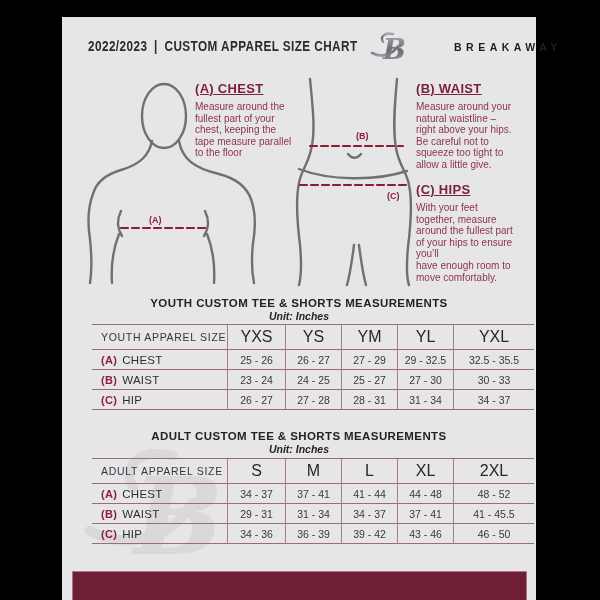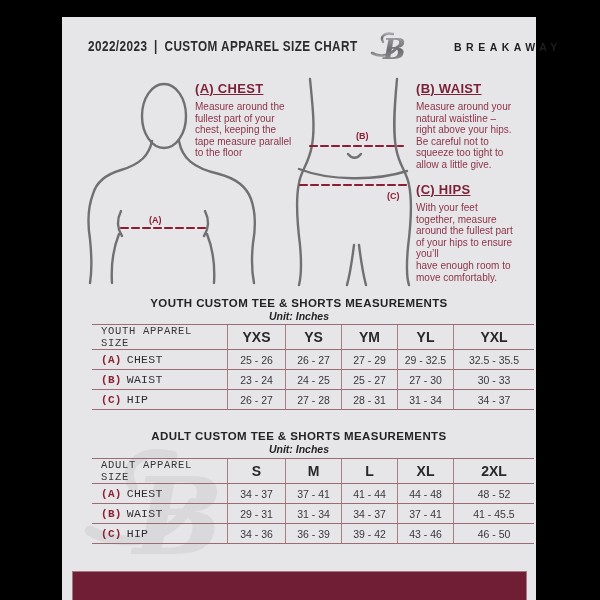--- a/index.html
+++ b/index.html
@@ -34,22 +34,22 @@
             font-weight:bold;font-style:italic;color:#232325;}
 
   
   .table{position:absolute;left:30px;width:442px;display:grid;
          grid-template-columns:135px 58px 56px 56px 56px 81px;
          grid-template-rows:25px 20px 20px 20px;
          border-top:1.5px solid #9c6b74;}
   .cell{display:flex;align-items:center;justify-content:center;
         border-bottom:1.5px solid #9c6b74;color:#323234;background:transparent;}
   .cell.vline{border-left:1px solid #a77d84;}
-  .cell.first{justify-content:flex-start;padding-left:9px;font-family:Liberation Mono, monospace;}
-  .col-head{font-size:14px;font-weight:bold;color:#28282a;}
+  .cell.first{justify-content:flex-start;padding-left:9px;}
+  .col-head{font-size:16px;font-weight:normal;color:#28282a;}
   .label-head{font-size:10.5px;letter-spacing:.7px;color:#36363a;}
   .row-label{font-size:11.5px;letter-spacing:.3px;color:#2e2e30;}
   .row-label .key{color:#8b2236;font-weight:bold;margin-right:5px;font-size:11px;}
   .val{font-size:10.5px;color:#38383a;}
 
   
   .watermark{position:absolute;left:20px;top:424px;opacity:1;}
   .footer-bar{position:absolute;left:10px;top:554px;width:453px;height:37px;
               background:#701d36;border:1px solid #a87585;}
 </style>

